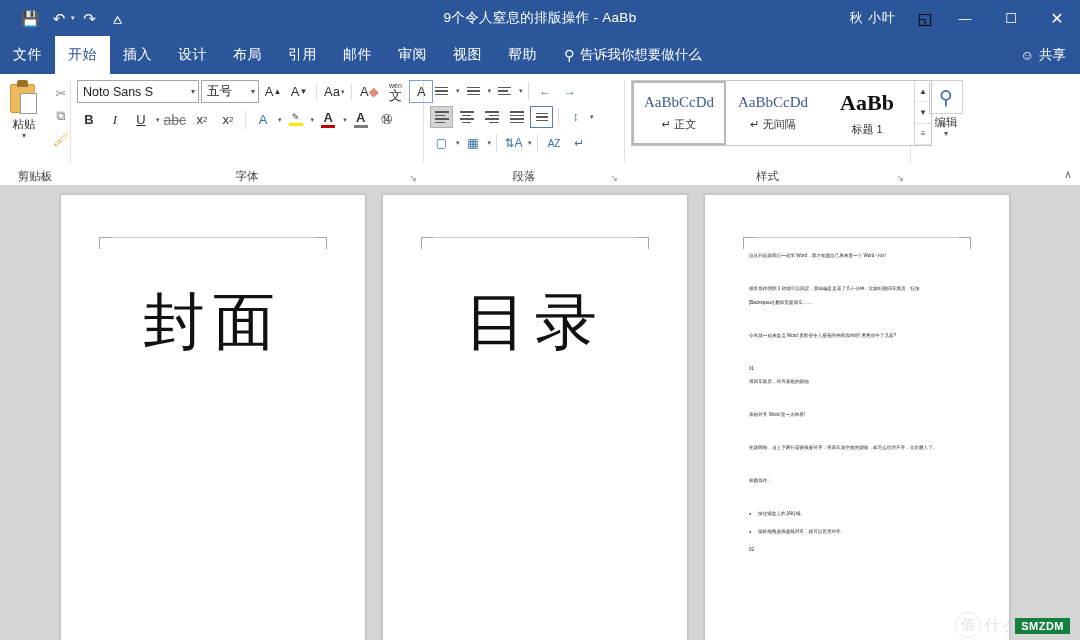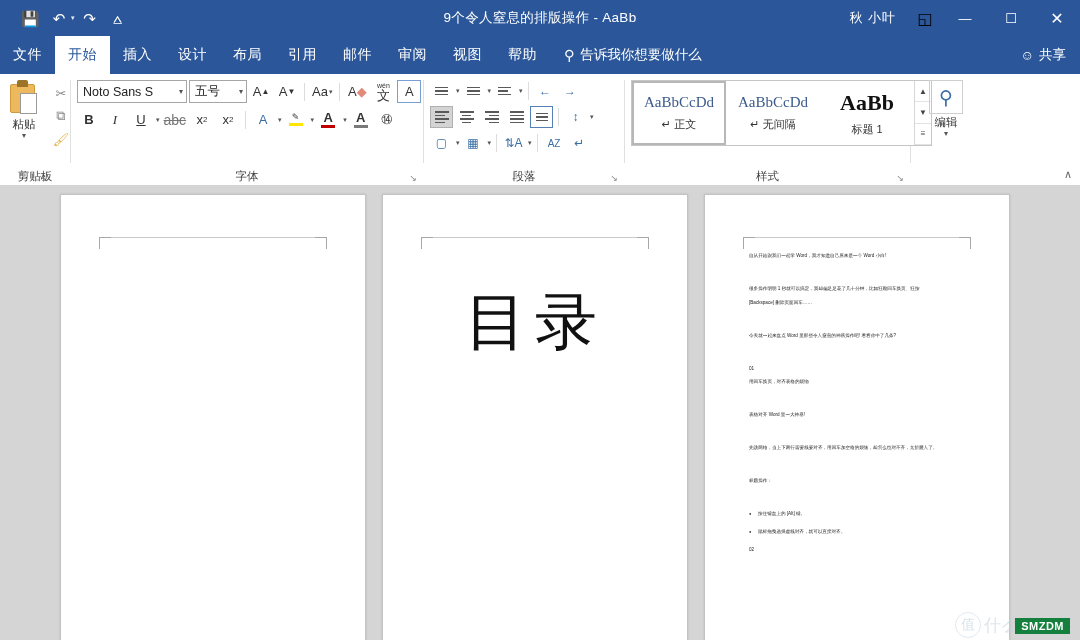--- a/index.html
+++ b/index.html
@@ -98,21 +98,21 @@
   
   .fontgrp { width: 352px; }
   .row { display: flex; align-items: center; gap: 2px; }
   .row1 { margin-bottom: 5px; }
   .combo {
     border: 1px solid #a6a6a6; background: #fff; height: 23px;
     display: flex; align-items: center; padding: 0 3px 0 5px; font-size: 12.5px; color: #222;
   }
   .combo .cv { white-space: nowrap; overflow: hidden; }
   .combo .cc { margin-left: auto; font-size: 8px; color: #555; padding-left: 5px; }
-  .combo.fontname { width: 110px; }
+  .combo.fontname { width: 122px; }
   .combo.fontsize { width: 58px; }
   .ibtn {
     min-width: 24px; height: 23px; display: flex; align-items: center; justify-content: center;
     font-size: 13px; color: #333; padding: 0 2px;
   }
   .ibtn.small { font-size: 14px; }
   .caret { font-size: 7px; color: #555; margin-left: 1px; }
   .vsep { width: 1px; height: 18px; background: #dcdcdc; margin: 0 3px; }
   .sup { font-size: 8px; vertical-align: super; }
   .sub { font-size: 8px; vertical-align: sub; }
@@ -495,20 +495,21 @@
   </div>
 
   <div class="docarea">
     <div class="pages">
 
       <div class="page">
         <div class="hdr-rule"></div>
         <div class="mark tl"></div>
         <div class="mark tr"></div>
 
+        <div class="bigword">封面</div>
       </div>
 
       <div class="page">
         <div class="hdr-rule"></div>
         <div class="mark tl"></div>
         <div class="mark tr"></div>
 
         <div class="bigword">目录</div>
       </div>
 

